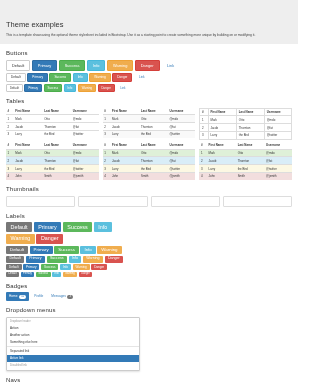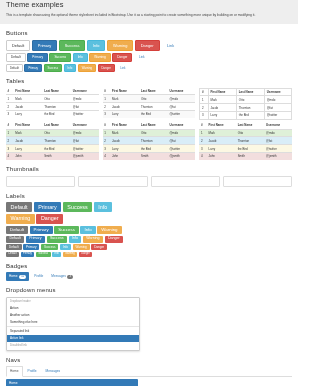--- a/index.html
+++ b/index.html
@@ -4,21 +4,21 @@
 <style>
   html,body{margin:0;padding:0;}
   body{
     width:298px;height:386px;overflow:hidden;background:#fff;
     font-family:"Liberation Sans",sans-serif;font-size:3.2px;line-height:1.45;color:#333;
     -webkit-font-smoothing:antialiased;
   }
   .container{padding:0 6px;box-sizing:border-box;width:298px;}
   h2.sec{font-size:6px;font-weight:400;color:#333;margin:5px 0 2px 0;letter-spacing:.2px;}
   p{margin:0 0 1.5px 0;}
-  .jumbo{background:#eee;padding:0 6px 5px 6px;margin-bottom:3px;}
+  .jumbo{background:#eee;padding:20px 6px 5px 6px;margin-bottom:3px;}
   .jumbo h1{font-size:7.5px;font-weight:300;color:#333;margin:0 0 2px 0;}
   .jumbo p{font-size:3.3px;color:#444;line-height:1.5;}
 
   
   .btnrow{display:flex;flex-wrap:wrap;gap:1.5px;align-items:center;margin-bottom:2px;}
   .btn{display:inline-block;border-radius:1px;border:0.4px solid transparent;
        font-size:3.1px;line-height:1;padding:2px 4px;color:#fff;white-space:nowrap;text-align:center;}
   .btn-default{background:#fff;border-color:#ccc;color:#333;}
   .btn-primary{background:#337ab7;border-color:#2e6da4;}
   .btn-success{background:#5cb85c;border-color:#4cae4c;}

